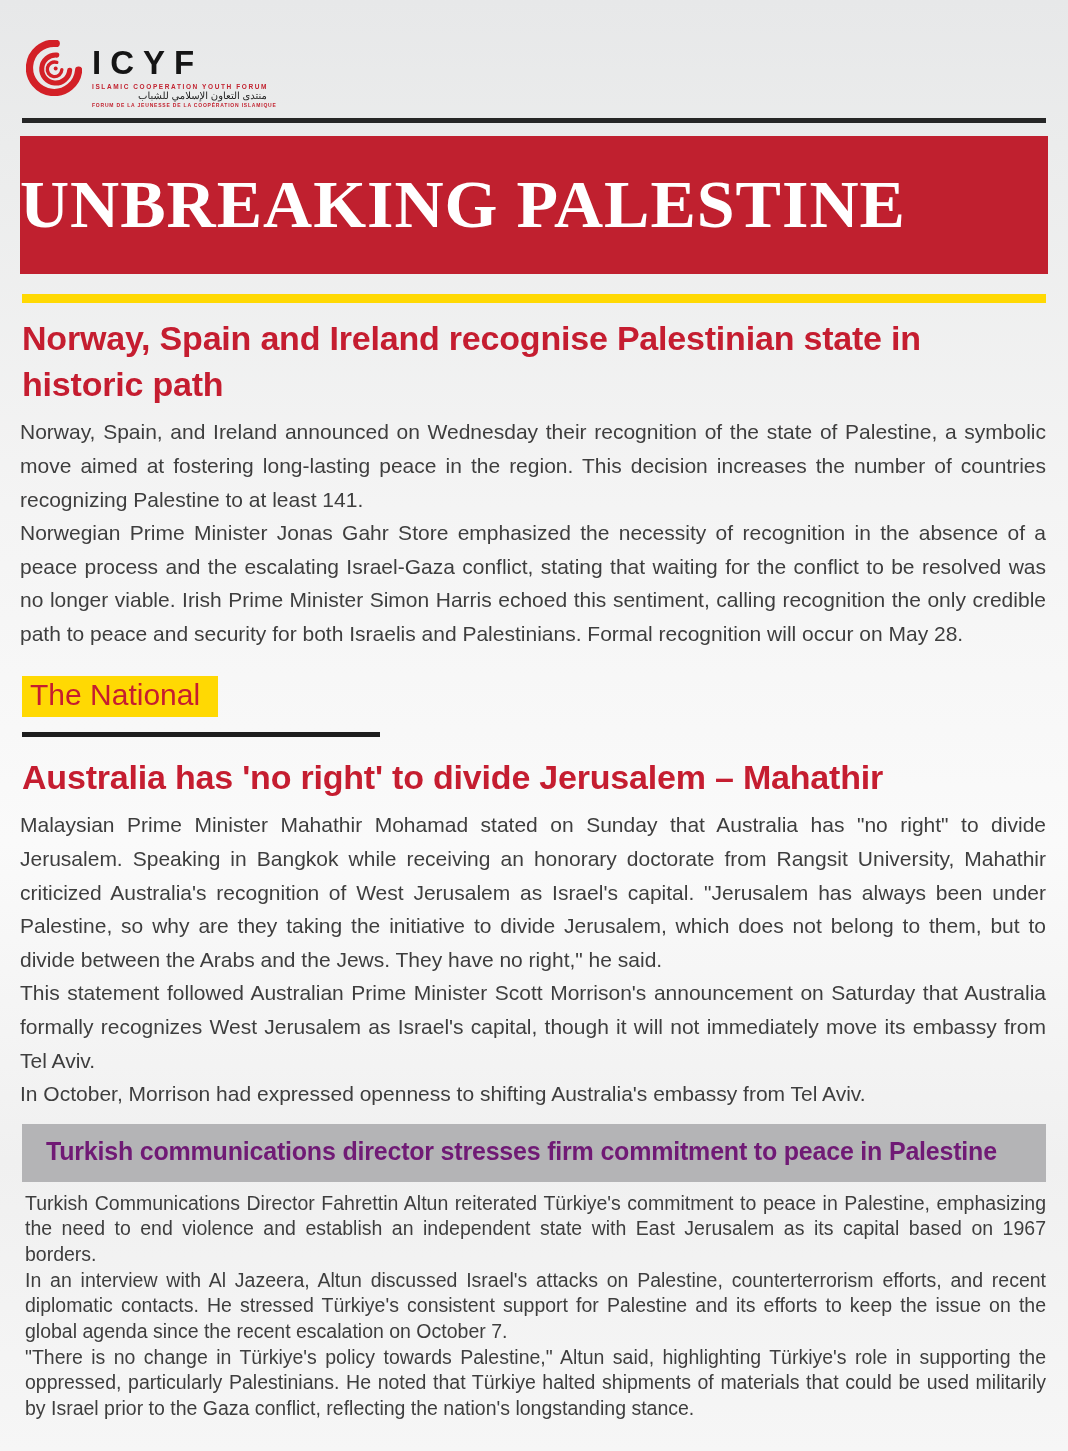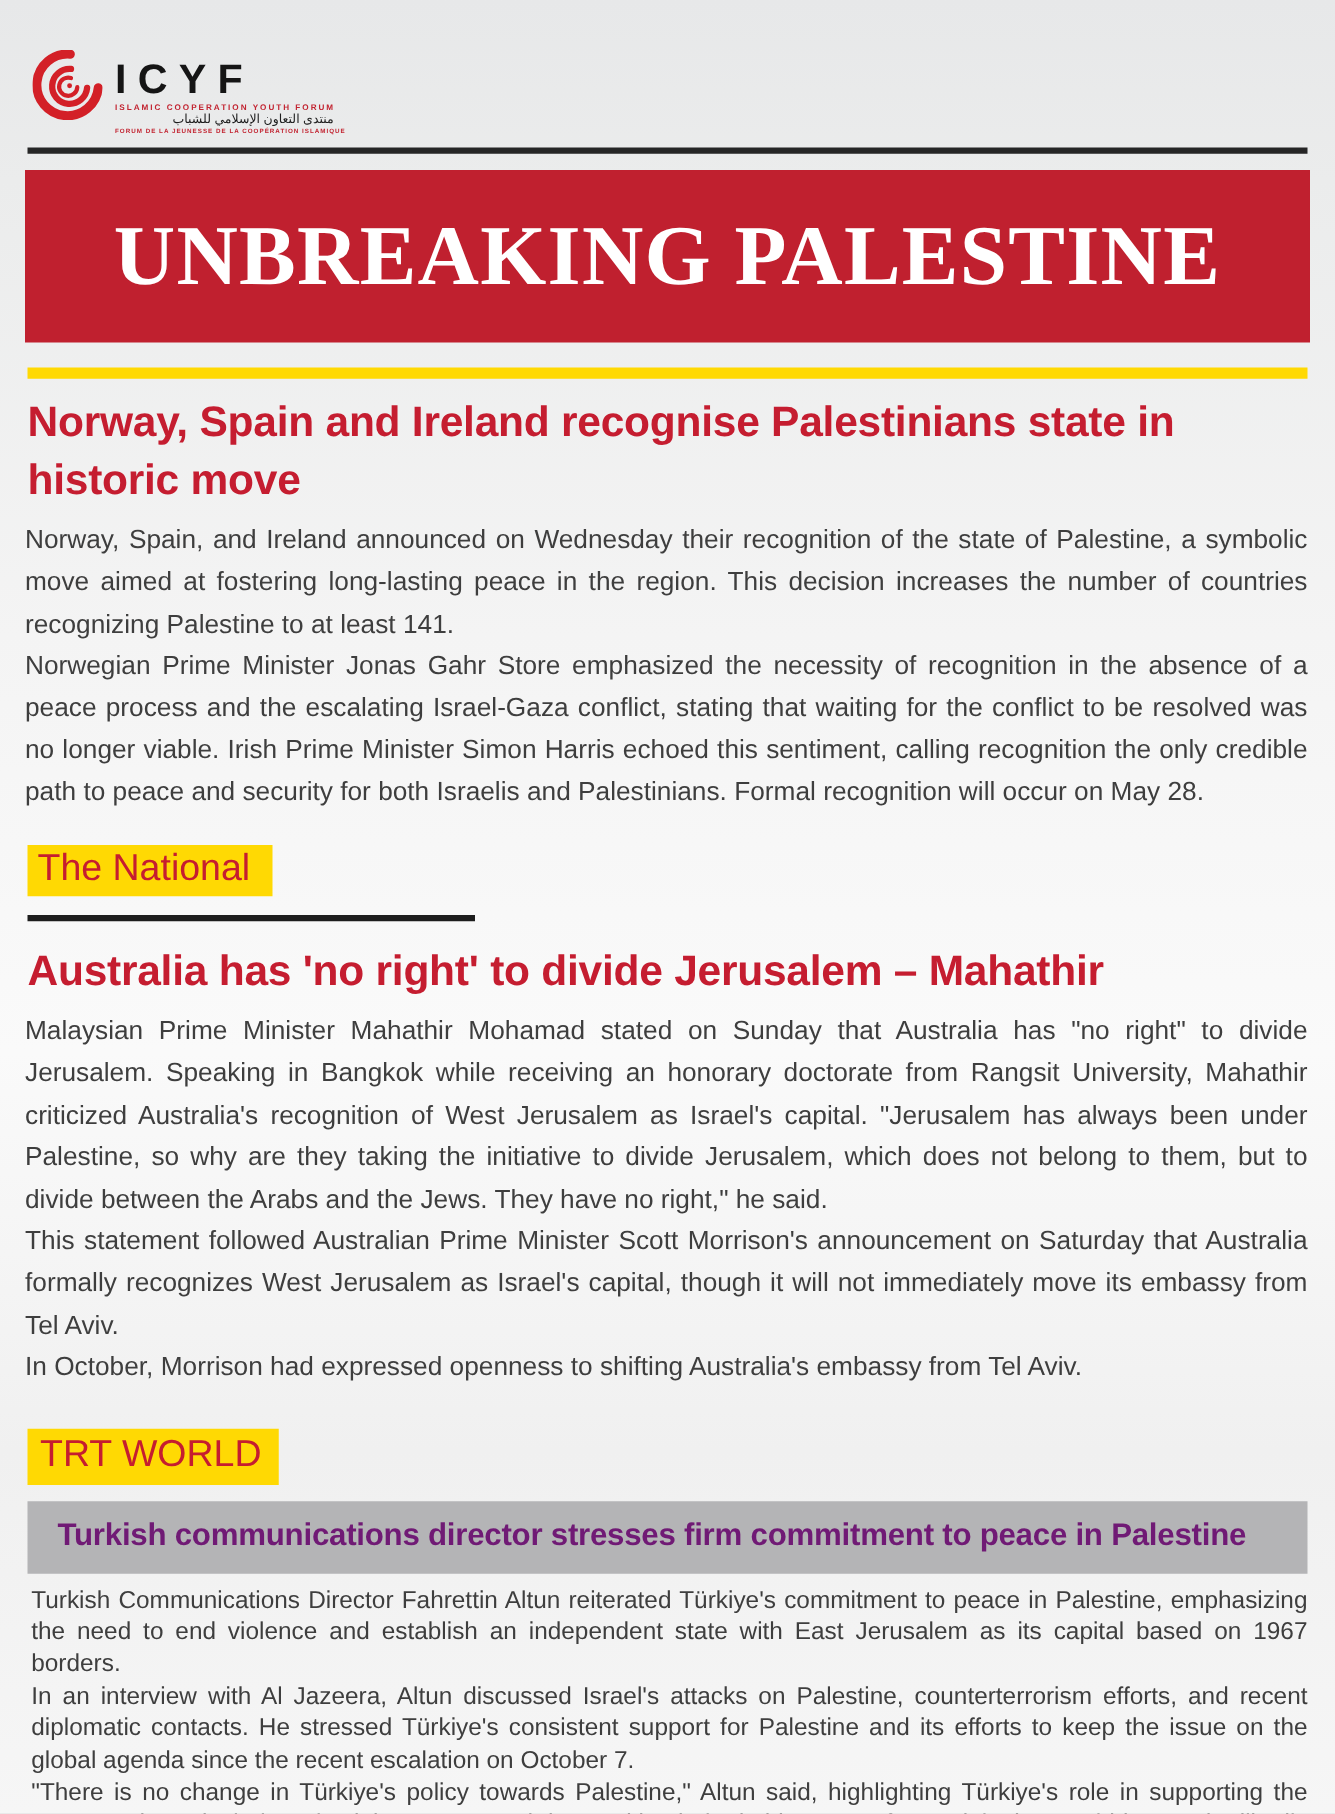--- a/index.html
+++ b/index.html
@@ -27,21 +27,21 @@
     margin-top: 4px; font-size: 6.5px; font-weight: 700;
     letter-spacing: 1.6px; color: #c22330;
   }
   .logo-sub-ar { font-size: 10px; color: #1d1d1d; line-height: 1.15; margin-left: 46px; }
   .logo-sub-fr { font-size: 5px; font-weight: 700; letter-spacing: 0.8px; color: #c22330; }
   .header-rule { height: 5px; background: #262626; margin: 10px 22px 0 22px; }
 
   
   .banner {
     margin: 13px 20px 0 20px; height: 138px; background: #c0202f;
-    display: flex; align-items: center; justify-content: center;
+    display: flex; align-items: center; justify-content: flex-start;
   }
   .banner-title {
     font-family: "Liberation Serif", "DejaVu Serif", serif;
     font-weight: 700; font-size: 68px; color: #ffffff;
     letter-spacing: 1px; white-space: nowrap;
   }
 
   .yellow-rule { height: 9px; background: #ffd903; margin: 20px 22px 0 22px; }
 
   
@@ -108,36 +108,35 @@
   <div class="header-rule"></div>
 
   
   <div class="banner">
     <div class="banner-title">UNBREAKING PALESTINE</div>
   </div>
 
   <div class="yellow-rule"></div>
 
   
-  <h1 class="headline">Norway, Spain and Ireland recognise Palestinians state in historic move</h1>
+  <h1 class="headline">Norway, Spain and Ireland recognise Palestinian state in historic path</h1>
   <div class="body-text">
     <p>Norway, Spain, and Ireland announced on Wednesday their recognition of the state of Palestine, a symbolic move aimed at fostering long-lasting peace in the region. This decision increases the number of countries recognizing Palestine to at least 141.</p>
     <p>Norwegian Prime Minister Jonas Gahr Store emphasized the necessity of recognition in the absence of a peace process and the escalating Israel-Gaza conflict, stating that waiting for the conflict to be resolved was no longer viable. Irish Prime Minister Simon Harris echoed this sentiment, calling recognition the only credible path to peace and security for both Israelis and Palestinians. Formal recognition will occur on May 28.</p>
   </div>
   <div class="source-tag">The National</div>
   <div class="divider"></div>
 
   
   <h1 class="headline headline-2">Australia has 'no right' to divide Jerusalem – Mahathir</h1>
   <div class="body-text">
     <p>Malaysian Prime Minister Mahathir Mohamad stated on Sunday that Australia has "no right" to divide Jerusalem. Speaking in Bangkok while receiving an honorary doctorate from Rangsit University, Mahathir criticized Australia's recognition of West Jerusalem as Israel's capital. "Jerusalem has always been under Palestine, so why are they taking the initiative to divide Jerusalem, which does not belong to them, but to divide between the Arabs and the Jews. They have no right," he said.</p>
     <p>This statement followed Australian Prime Minister Scott Morrison's announcement on Saturday that Australia formally recognizes West Jerusalem as Israel's capital, though it will not immediately move its embassy from Tel Aviv.</p>
     <p>In October, Morrison had expressed openness to shifting Australia's embassy from Tel Aviv.</p>
   </div>
-  <div class="source-tag tag-trt">TRT WORLD</div>
 
   
   <div class="gray-bar">
     <h2 class="headline-3">Turkish communications director stresses firm commitment to peace in Palestine</h2>
   </div>
   <div class="body-text-3">
     <p>Turkish Communications Director Fahrettin Altun reiterated Türkiye's commitment to peace in Palestine, emphasizing the need to end violence and establish an independent state with East Jerusalem as its capital based on 1967 borders.</p>
     <p>In an interview with Al Jazeera, Altun discussed Israel's attacks on Palestine, counterterrorism efforts, and recent diplomatic contacts. He stressed Türkiye's consistent support for Palestine and its efforts to keep the issue on the global agenda since the recent escalation on October 7.</p>
     <p>"There is no change in Türkiye's policy towards Palestine," Altun said, highlighting Türkiye's role in supporting the oppressed, particularly Palestinians. He noted that Türkiye halted shipments of materials that could be used militarily by Israel prior to the Gaza conflict, reflecting the nation's longstanding stance.</p>
 

